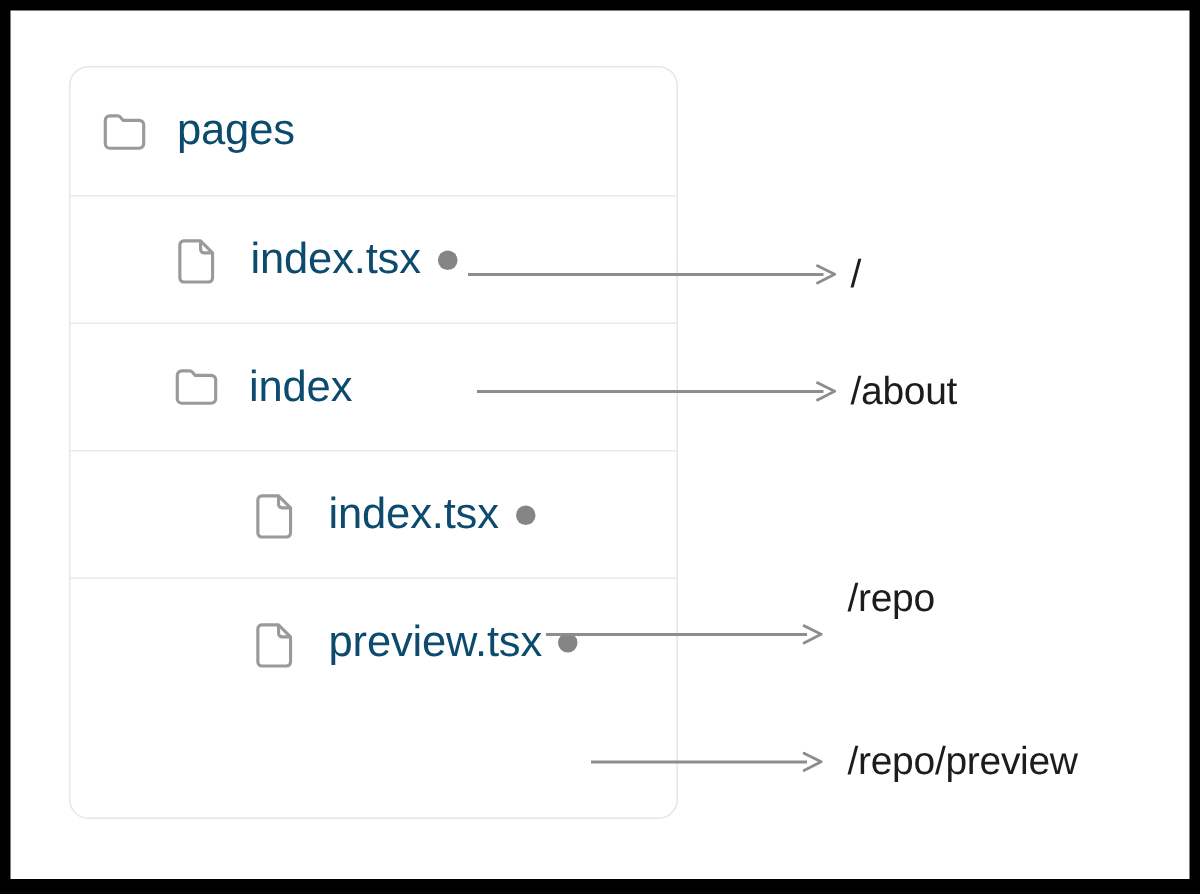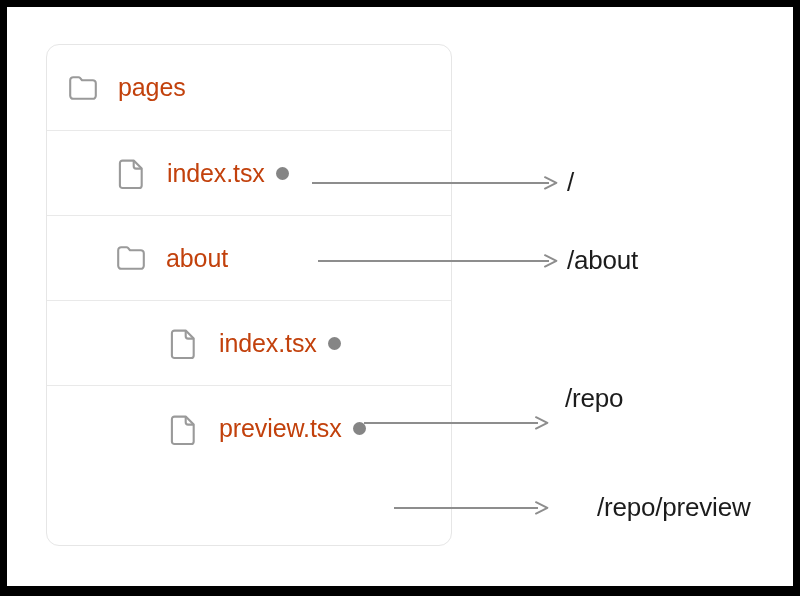--- a/index.html
+++ b/index.html
@@ -61,23 +61,23 @@
 
   .icon-slot {
     flex: 0 0 auto;
     width: 34px;
     height: 34px;
     display: block;
   }
 
   .row-label {
     margin-left: 17px;
-    font-size: 25px;
+    font-size: 29px;
     line-height: 1;
-    color: #c2410c;
+    color: #0c4a6e;
     letter-spacing: -0.1px;
     white-space: nowrap;
   }
   .row-label.file-label { margin-left: 18px; }
 
   
   .conn-dot {
     flex: 0 0 auto;
     margin-left: 11px;
     width: 13px;
@@ -134,21 +134,21 @@
         <span class="conn-dot"></span>
       </div>
 
 
       <div class="tree-row row-indent-1">
         <span class="icon-slot">
           <svg viewBox="0 0 34 34" width="34" height="34">
             <path d="M3.2 9.2a3 3 0 0 1 3-3h5.3a2 2 0 0 1 1.5.7l2 2.3h10.8a3 3 0 0 1 3 3v12.6a3 3 0 0 1-3 3H6.2a3 3 0 0 1-3-3z" fill="none" stroke="#9a9a9a" stroke-width="2.1" stroke-linejoin="round"></path>
           </svg>
         </span>
-        <span class="row-label">about</span>
+        <span class="row-label">index</span>
       </div>
 
       <div class="tree-row row-indent-2">
         <span class="icon-slot">
           <svg viewBox="0 0 34 34" width="34" height="34">
             <path d="M7.5 4.6h11.2l8 8v16.8a2.6 2.6 0 0 1-2.6 2.6H7.5a2.6 2.6 0 0 1-2.6-2.6V7.2a2.6 2.6 0 0 1 2.6-2.6z" fill="none" stroke="#9a9a9a" stroke-width="2.1" stroke-linejoin="round"></path>
             <path d="M18.7 4.6v5.6a2.4 2.4 0 0 0 2.4 2.4h5.6" fill="none" stroke="#9a9a9a" stroke-width="2.1" stroke-linejoin="round"></path>
           </svg>
         </span>
         <span class="row-label file-label">index.tsx</span>
@@ -190,16 +190,16 @@
       </svg>
     </div>
     <div class="route-label" style="left:558px; top:378px;">/repo</div>
 
     <div class="route-line" style="left:387px; top:500px; width:144px;"></div>
     <div class="arrow-head" style="left:528px; top:494px;">
       <svg viewBox="0 0 14 14" width="14" height="14">
         <path d="M1 1.2 L12.4 6.9 L1 12.6" fill="none" stroke="#8d8d8d" stroke-width="1.9" stroke-linecap="round" stroke-linejoin="round"></path>
       </svg>
     </div>
-    <div class="route-label" style="left:590px; top:487px;">/repo/preview</div>
+    <div class="route-label" style="left:558px; top:487px;">/repo/preview</div>
 
   </div>
 </div>
 
 </body></html>

